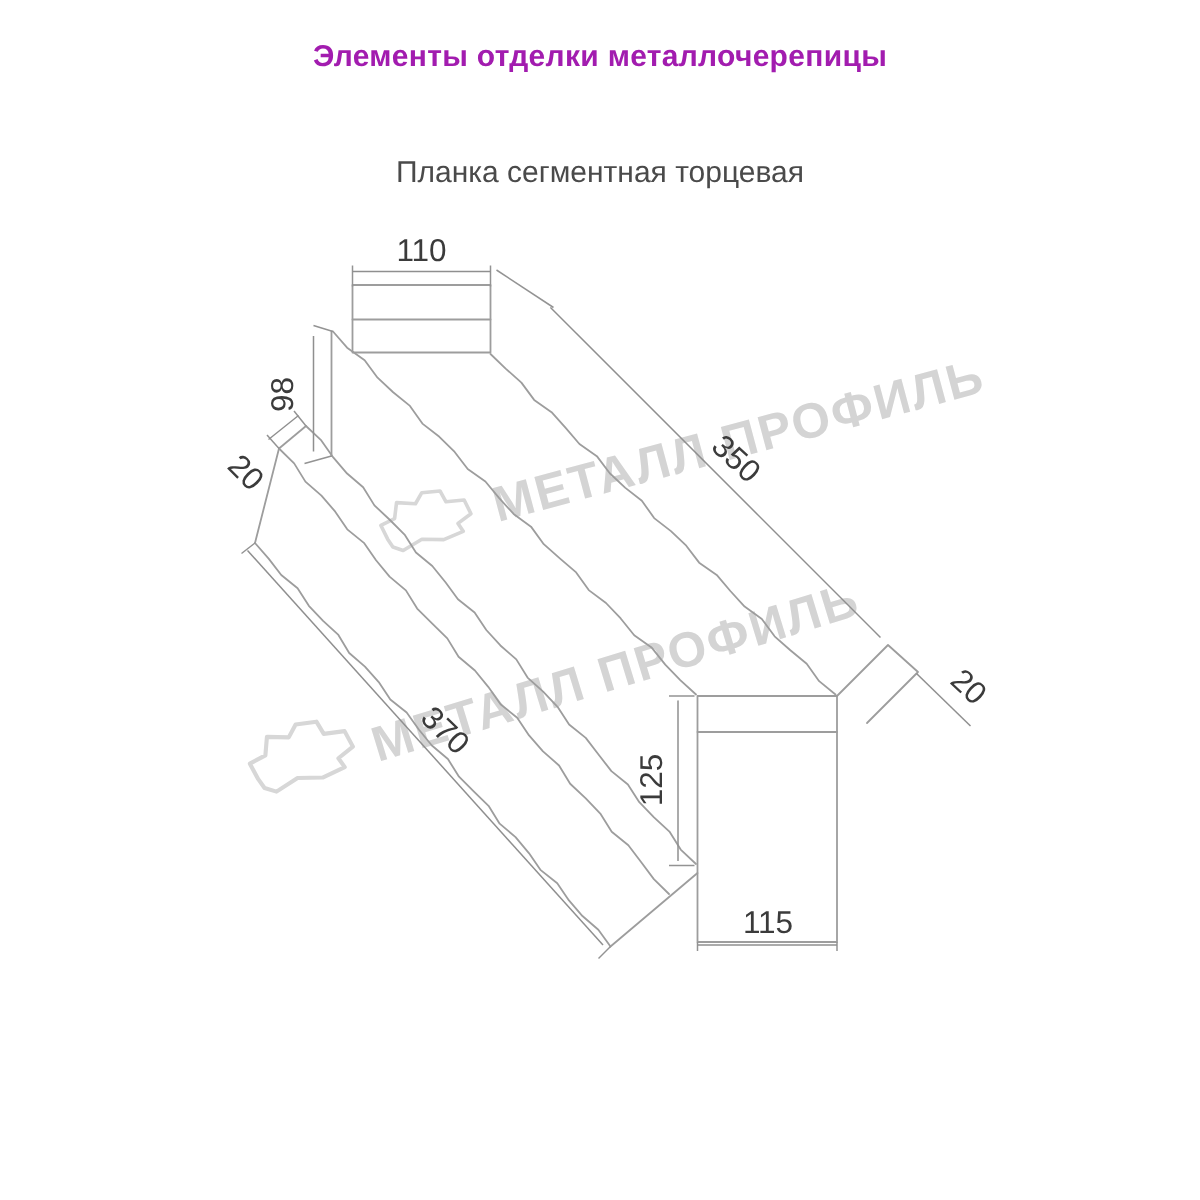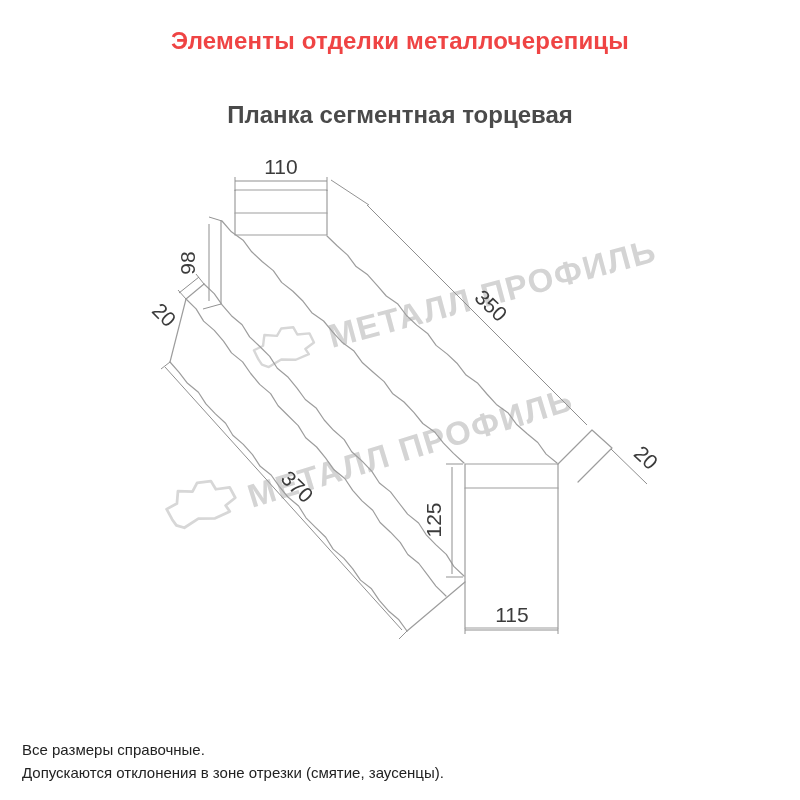--- a/index.html
+++ b/index.html
@@ -1,21 +1,21 @@
 <!DOCTYPE html>
 <html><head>
 <meta charset="utf-8">
 <style>
   html,body{margin:0;padding:0;background:#ffffff;}
   #page{position:relative;width:800px;height:800px;background:#ffffff;overflow:hidden;
         font-family:"Liberation Sans", sans-serif;}
   .title{position:absolute;top:27px;left:0;width:800px;text-align:center;
-         font-size:24px;font-weight:bold;color:#ef4444;letter-spacing:0.2px;}
+         font-size:20px;font-weight:bold;color:#a21caf;letter-spacing:0.2px;}
   .subtitle{position:absolute;top:103px;left:0;width:800px;text-align:center;
-            font-size:24px;font-weight:700;color:#4a4a4a;line-height:24px;}
+            font-size:20px;font-weight:400;color:#4a4a4a;line-height:24px;}
   .notes{position:absolute;top:738px;left:22px;width:740px;
          font-size:15px;color:#222222;line-height:23px;}
   svg#drawing{position:absolute;top:0;left:0;}
   .outline{stroke:#9d9d9d;stroke-width:1.2;fill:none;stroke-linecap:round;stroke-linejoin:round;}
   .thin{stroke:#939393;stroke-width:1;fill:none;}
   .dim{stroke:#8f8f8f;stroke-width:1;fill:none;}
   .dimtext{font-family:"Liberation Sans",sans-serif;font-size:21px;fill:#3b3b3b;}
   .wmtext{font-family:"Liberation Sans",sans-serif;font-size:33px;font-weight:bold;
           fill:#d4d4d4;letter-spacing:1.5px;}
   .wmcloud{stroke:#d7d7d7;stroke-width:2.4;fill:none;stroke-linejoin:round;}
@@ -116,18 +116,14 @@
     </g>
 
     <g>
       <line class="thin" x1="465" y1="628" x2="465" y2="634"></line>
       <line class="thin" x1="558" y1="628" x2="558" y2="634"></line>
       <line class="dim" x1="465" y1="630" x2="558" y2="630" marker-start="url(#arr)" marker-end="url(#arr)"></line>
       <text class="dimtext" x="512" y="622" text-anchor="middle">115</text>
     </g>
   </svg>
 
-  <div class="notes">
-    <div>Все размеры справочные.</div>
-    <div>Допускаются отклонения в зоне отрезки (смятие, заусенцы).</div>
-  </div>
 
 </div>
 
 </body></html>

